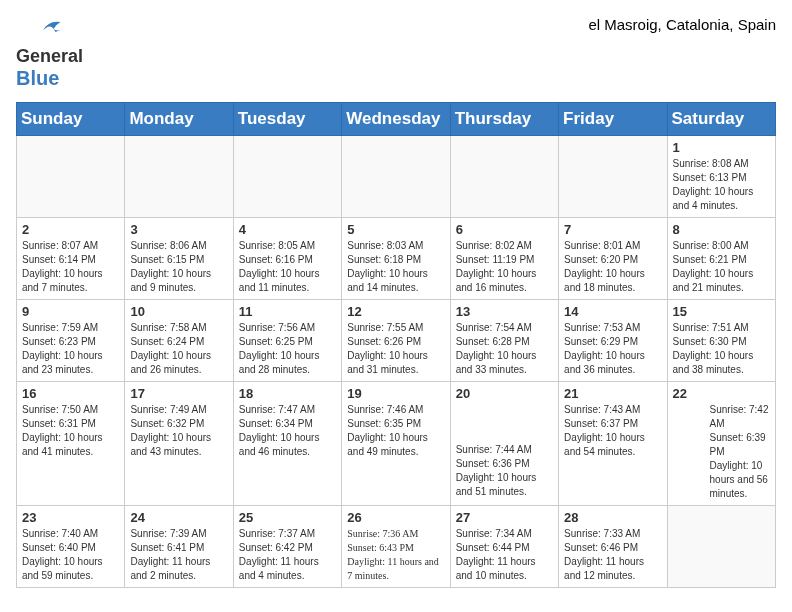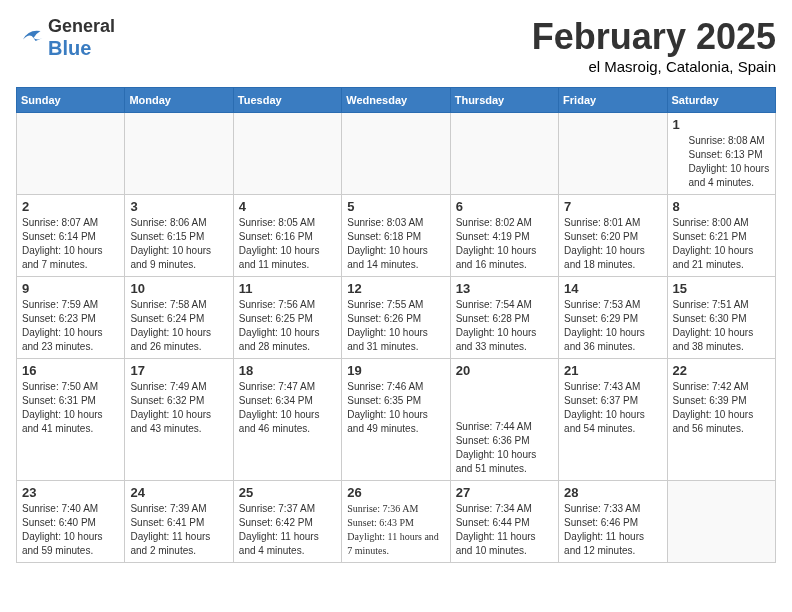--- a/index.html
+++ b/index.html
@@ -13,20 +13,21 @@
     .header {
       display: flex;
       justify-content: space-between;
       align-items: flex-start;
       margin-bottom: 12px;
     }
     .logo {
       display: flex;
       align-items: center;
       gap: 4px;
+      flex-direction: column;
     }
     .logo-text-general {
       font-size: 18px;
       font-weight: bold;
       color: #333;
     }
     .logo-text-blue {
       font-size: 20px;
       font-weight: bold;
       color: #3a7cc1;
@@ -48,21 +49,21 @@
       color: #000000;
     }
     .calendar {
       width: 100%;
       border-collapse: collapse;
       border: 1px solid #ccc;
     }
     .calendar th {
       background-color: #3a7cc1;
       color: #fff;
-      font-size: 11px;
+      font-size: 17px;
       font-weight: bold;
       padding: 6px 4px;
       text-align: left;
       border: 1px solid #2a6cb1;
     }
     .calendar td {
       vertical-align: top;
       border: 1px solid #ccc;
       padding: 4px 5px;
       width: 108px;
@@ -95,21 +96,20 @@
         <path d="M10,20 Q18,5 35,8 Q28,12 25,18 Q20,10 10,20Z" fill="#3a7cc1"></path>
         <path d="M25,18 Q30,22 38,18 Q33,20 28,22Z" fill="#3a7cc1"></path>
       </svg>
     </div>
     <div>
       <span class="logo-text-general">General</span><br>
       <span class="logo-text-blue">Blue</span>
     </div>
   </div>
   <div class="title-block">
-    <div class="month-title">February 2025</div>
     <div class="location">el Masroig, Catalonia, Spain</div>
   </div>
 </div>
 
 <table class="calendar">
   <thead>
     <tr>
     <th>Sunday</th>
         <th>Monday</th>
         <th>Tuesday</th>
@@ -122,21 +122,21 @@
   <tbody id="calendar-body">
   <tr>
         <td class="empty-cell"></td>
         <td class="empty-cell"></td>
         <td class="empty-cell"></td>
         <td class="empty-cell"></td>
         <td class="empty-cell"></td>
         <td class="empty-cell"></td>
         <td>
           <span class="day-num">1</span>
-          <div class="cell-info" style="white-space: pre-line; margin-left: 16px;">Sunrise: 8:08 AM
+          <div class="cell-info" style="white-space: pre-line;">Sunrise: 8:08 AM
 Sunset: 6:13 PM
 Daylight: 10 hours and 4 minutes.</div>
         </td>
       </tr>
       <tr>
         <td>
           <span class="day-num">2</span>
           <div class="cell-info" style="white-space: pre-line;">Sunrise: 8:07 AM
 Sunset: 6:14 PM
 Daylight: 10 hours and 7 minutes.</div>
@@ -155,21 +155,21 @@
         </td>
         <td>
           <span class="day-num">5</span>
           <div class="cell-info" style="white-space: pre-line;">Sunrise: 8:03 AM
 Sunset: 6:18 PM
 Daylight: 10 hours and 14 minutes.</div>
         </td>
         <td>
           <span class="day-num">6</span>
           <div class="cell-info" style="white-space: pre-line;">Sunrise: 8:02 AM
-Sunset: 4:19 PM
+Sunset: 11:19 PM
 Daylight: 10 hours and 16 minutes.</div>
         </td>
         <td>
           <span class="day-num">7</span>
           <div class="cell-info" style="white-space: pre-line;">Sunrise: 8:01 AM
 Sunset: 6:20 PM
 Daylight: 10 hours and 18 minutes.</div>
         </td>
         <td>
           <span class="day-num">8</span>
@@ -254,21 +254,21 @@
 Daylight: 10 hours and 51 minutes.</div>
         </td>
         <td>
           <span class="day-num">21</span>
           <div class="cell-info" style="white-space: pre-line;">Sunrise: 7:43 AM
 Sunset: 6:37 PM
 Daylight: 10 hours and 54 minutes.</div>
         </td>
         <td>
           <span class="day-num">22</span>
-          <div class="cell-info" style="white-space: pre-line;">Sunrise: 7:42 AM
+          <div class="cell-info" style="white-space: pre-line; margin-left: 37px;">Sunrise: 7:42 AM
 Sunset: 6:39 PM
 Daylight: 10 hours and 56 minutes.</div>
         </td>
       </tr>
       <tr>
         <td>
           <span class="day-num">23</span>
           <div class="cell-info" style="white-space: pre-line;">Sunrise: 7:40 AM
 Sunset: 6:40 PM
 Daylight: 10 hours and 59 minutes.</div>

